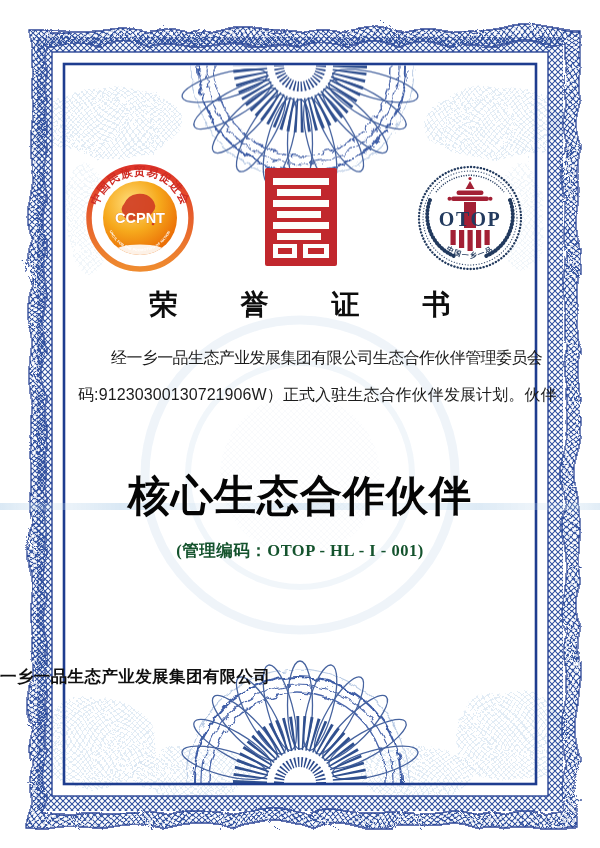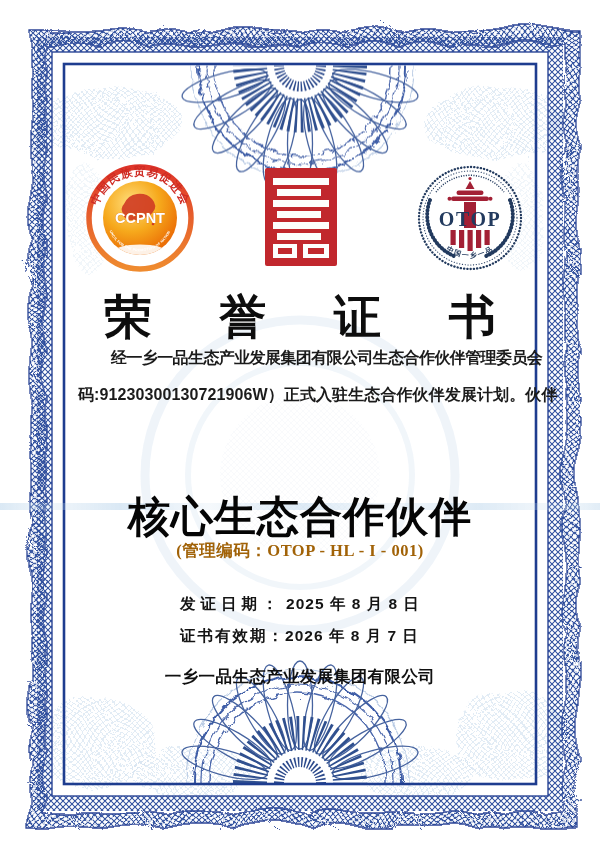--- a/index.html
+++ b/index.html
@@ -8,46 +8,46 @@
     font-family:"Liberation Sans","DejaVu Sans",sans-serif;
   }
   .frame{position:absolute;left:0;top:0;width:600px;height:848px;}
   .logo{position:absolute;}
   .logo-ccpnt{left:86px;top:164px;width:108px;height:108px;}
   .logo-seal{left:263px;top:166px;width:76px;height:102px;}
   .logo-otop{left:416px;top:164px;width:108px;height:108px;}
   .cert-title{
     position:absolute;left:0;right:0;top:286px;text-align:center;
     font-family:"Liberation Serif","DejaVu Serif",serif;
-    font-size:47px;font-weight:700;color:#0d0d0d;letter-spacing:28px;padding-left:28px;
+    font-size:28px;font-weight:700;color:#0d0d0d;letter-spacing:28px;padding-left:28px;
     white-space:nowrap;
   }
   .body-text{position:absolute;left:78px;top:340px;width:452px;color:#1b1b1b;}
-  .body-line{font-size:16px;font-weight:700;line-height:36.5px;white-space:nowrap;}
+  .body-line{font-size:16px;font-weight:400;line-height:36.5px;white-space:nowrap;}
   .body-line.l1{text-indent:33px;letter-spacing:-0.6px;}
   .body-line.l2{letter-spacing:0.9px;}
   .body-line.l3{letter-spacing:0.1px;font-size:16px;}
   .body-line.l4{letter-spacing:1px;}
   .level-text{
     position:absolute;left:0;right:0;top:468px;text-align:center;
-    font-size:42px;font-weight:900;color:#050505;letter-spacing:1px;white-space:nowrap;margin-top:21px;
+    font-size:42px;font-weight:900;color:#050505;letter-spacing:1px;white-space:nowrap;
   }
   .mgmt-code{
     position:absolute;left:0;right:0;top:540px;text-align:center;
     font-family:"Liberation Serif","DejaVu Serif",serif;
-    font-size:16.5px;font-weight:600;color:#a16207;letter-spacing:0.5px;white-space:nowrap;
+    font-size:16.5px;font-weight:600;color:#14532d;letter-spacing:0.5px;white-space:nowrap;
   }
   .dates{position:absolute;left:0;right:0;top:588px;text-align:center;}
   .dates-inner{display:inline-block;text-align:left;}
   .date-line{font-size:15.5px;font-weight:700;color:#141414;line-height:32px;white-space:nowrap;}
   .date-label{display:inline-block;min-width:104px;letter-spacing:2px;}
   .date-line.issue .date-label{letter-spacing:5px;min-width:106px;}
   .date-value{letter-spacing:1px;}
   .issuer{
-    position:absolute;left:0;right:0;top:666px;text-align:center;
+    position:absolute;left:0;right:0;top:666px;text-align:left;
     font-size:16.5px;font-weight:700;color:#101010;letter-spacing:0.4px;white-space:nowrap;
   }
 </style>
 </head>
 <body>
 
 <div class="page">
 
   <svg class="frame" width="600" height="848" viewBox="0 0 600 848" xmlns="http://www.w3.org/2000/svg" xmlns:xlink="http://www.w3.org/1999/xlink">
     <defs>
@@ -217,26 +217,16 @@
 
   <div class="body-text">
     <div class="body-line l1">经一乡一品生态产业发展集团有限公司生态合作伙伴管理委员会</div>
     <div class="body-line l3">码:91230300130721906W）正式入驻生态合作伙伴发展计划。伙伴</div>
   </div>
 
   <div class="level-text">核心生态合作伙伴</div>
 
   <div class="mgmt-code">(管理编码：OTOP - HL - I - 001)</div>
 
-  <div class="dates">
-    <div class="dates-inner">
-      <div class="date-line issue">
-        <span class="date-label">发证日期：</span><span class="date-value">2025 年 8 月 8 日</span>
-      </div>
-      <div class="date-line valid">
-        <span class="date-label">证书有效期：</span><span class="date-value">2026 年 8 月 7 日</span>
-      </div>
-    </div>
-  </div>
 
   <div class="issuer">一乡一品生态产业发展集团有限公司</div>
 
 </div>
 
 </body></html>

